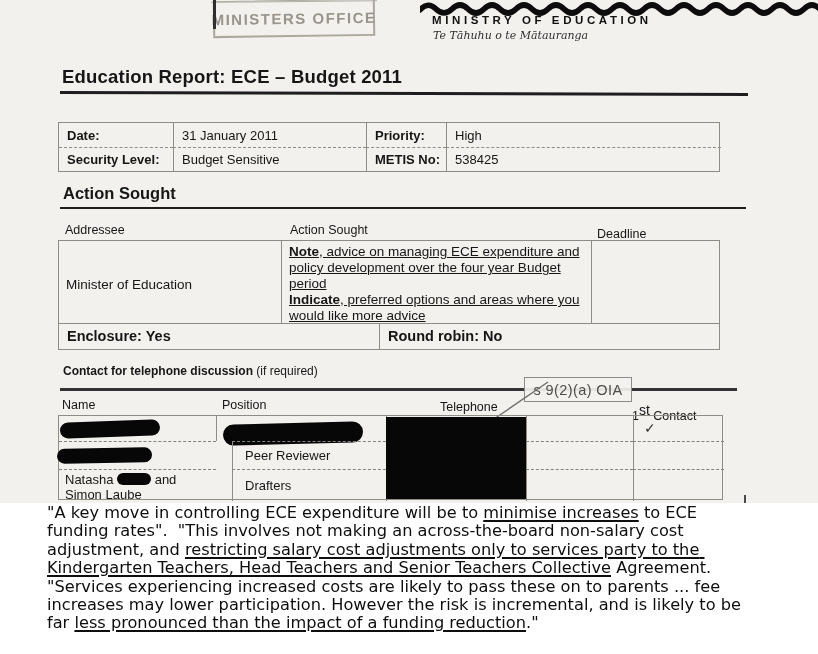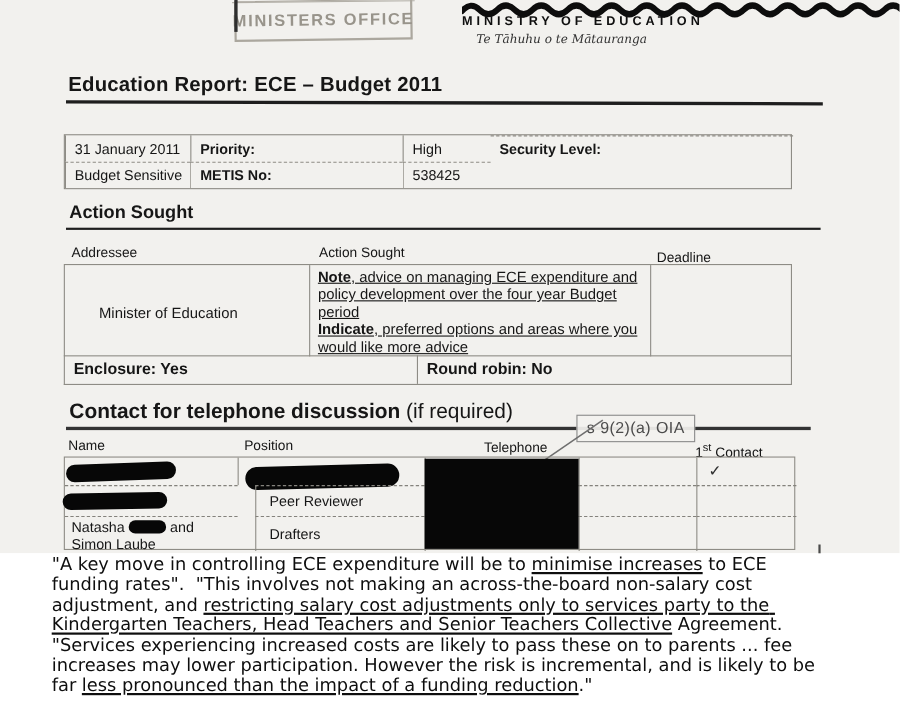--- a/index.html
+++ b/index.html
@@ -19,21 +19,21 @@
   
   .stamp{
     position:absolute;left:213px;top:0;width:162px;height:37px;
     border:2px solid #aba79e;border-top-width:1px;
     transform:rotate(-0.8deg);display:flex;align-items:center;justify-content:center;
   }
   .stamp-text{color:var(--stamp-gray);font-weight:bold;font-size:15px;letter-spacing:1.5px;white-space:nowrap;}
   .stamp-topline{position:absolute;left:211px;top:1px;width:166px;height:1px;background:#b3b0a8;transform:rotate(-0.6deg);}
   .stamp-leftmark{position:absolute;left:213px;top:0;width:3px;height:29px;background:#2e2e2e;}
   .wave{position:absolute;left:420px;top:0;width:398px;height:17px;}
-  .ministry-name{position:absolute;left:420px;top:14px;font-size:11.5px;font-weight:bold;letter-spacing:3.6px;color:#101010;white-space:nowrap;}
+  .ministry-name{position:absolute;left:432px;top:14px;font-size:11.5px;font-weight:bold;letter-spacing:3.6px;color:#101010;white-space:nowrap;}
   .ministry-maori{position:absolute;left:433px;top:29px;font-family:"DejaVu Serif",serif;font-style:italic;font-size:11px;color:#2f2f2f;white-space:nowrap;}
   
   .doc-title{position:absolute;left:62px;top:66px;font-size:18.5px;font-weight:bold;letter-spacing:0.2px;white-space:nowrap;}
   .rule{position:absolute;background:#1e1e1e;}
   .title-rule{left:60px;top:92px;width:688px;height:2.5px;transform:rotate(0.15deg);}
   
   .meta-table{
     position:absolute;left:58px;top:122px;width:662px;height:50px;
     display:grid;grid-template-columns:114px 193px 80px 275px;grid-template-rows:24px 24px;
     border:1px solid var(--border-gray);font-size:13px;
@@ -48,32 +48,32 @@
   .action-rule{left:60px;top:207px;width:686px;height:2px;}
   .col-header{position:absolute;font-size:12.5px;font-weight:normal;white-space:nowrap;}
   
   .action-table{
     position:absolute;left:58px;top:240px;width:662px;height:84px;
     display:grid;grid-template-columns:222px 310px 130px;
     border:1px solid var(--border-gray);font-size:13.5px;
   }
   .acell{padding:3px 6px 0 7px;}
   .acell.bl{border-left:1px solid var(--border-gray);}
-  .acell.addr{display:flex;align-items:center;margin-left:24px;}
+  .acell.addr{display:flex;align-items:center;}
   .acell .line{line-height:16px;text-decoration:underline;}
   .enclosure-row{
     position:absolute;left:58px;top:323px;width:662px;height:27px;
     display:grid;grid-template-columns:320px 342px;
     border:1px solid var(--border-gray);border-top:none;
     font-size:14.5px;font-weight:bold;
   }
   .ecell{display:flex;align-items:center;padding-left:8px;}
   .ecell.bl{border-left:1px solid var(--border-gray);}
   
-  .contact-heading{left:63px;top:364px;font-size:19px;}
+  .contact-heading{left:63px;top:364px;font-size:12px;}
   .contact-heading .normal{font-weight:normal;}
   .contact-rule{left:60px;top:388px;width:677px;height:2.5px;background:#333;}
   .oia-box{
     position:absolute;left:524px;top:357px;width:108px;height:25px;
     border:1.5px solid #8a8a8a;background:rgba(243,242,239,.92);
     display:flex;align-items:center;justify-content:center;
     font-size:14.5px;color:#4c4c4c;letter-spacing:.4px;margin-top:20px;
   }
   .oia-pointer{position:absolute;left:488px;top:381px;width:72px;height:40px;}
   .contact-table{
@@ -95,21 +95,21 @@
   .scrib-inline{display:inline-block;width:34px;height:12px;background:var(--redaction-black);border-radius:6px;vertical-align:-1px;}
   .artifact-tick{position:absolute;left:744px;top:495px;width:2px;height:17px;background:#4a4a4a;}
   
   .quote-area{position:absolute;left:0;top:503px;width:818px;height:151px;background:#ffffff;}
   .quote-text{
     position:absolute;left:47px;top:1px;width:716px;
     font-family:"DejaVu Sans",sans-serif;font-size:16.2px;line-height:18.4px;color:#0e0e0e;
     white-space:pre-wrap;
   }
   .quote-text .u{text-decoration:underline;text-decoration-thickness:1.5px;text-underline-offset:2px;}
-  sup{font-size:10px;margin-top:14px;}
+  sup{font-size:14px;margin-top:14px;}
 </style>
 </head>
 <body>
 
 <div class="page">
   <div class="scan"></div>
 
   <div class="stamp-topline"></div>
   <div class="stamp">
     <span class="stamp-text">MINISTERS OFFICE</span>
@@ -119,20 +119,21 @@
   <svg class="wave" viewBox="0 0 398 17" preserveAspectRatio="none">
     <path d="M0,10 Q8,1 16,9 T32,9 T48,9 T64,9 T80,9 T96,9 T112,9 T128,9 T144,9 T160,9 T176,9 T192,9 T208,9 T224,9 T240,9 T256,9 T272,9 T288,9 T304,9 T320,9 T336,9 T352,9 T368,9 T384,9 T400,9" fill="none" stroke="#0d0d0d" stroke-width="5.5" stroke-linecap="round"></path>
   </svg>
   <div class="ministry-name">MINISTRY OF EDUCATION</div>
   <div class="ministry-maori">Te Tāhuhu o te Mātauranga</div>
 
   <div class="doc-title">Education Report: ECE – Budget 2011</div>
   <div class="rule title-rule"></div>
 
   <div class="meta-table">
+    <div class="mcell lbl">Date:</div>
     <div class="mcell bl">31 January 2011</div>
     <div class="mcell bl lbl">Priority:</div>
     <div class="mcell bl">High</div>
     <div class="mcell bt lbl">Security Level:</div>
     <div class="mcell bl bt">Budget Sensitive</div>
     <div class="mcell bl bt lbl">METIS No:</div>
     <div class="mcell bl bt">538425</div>
   </div>
 
   <div class="section-heading action-heading">Action Sought</div>

